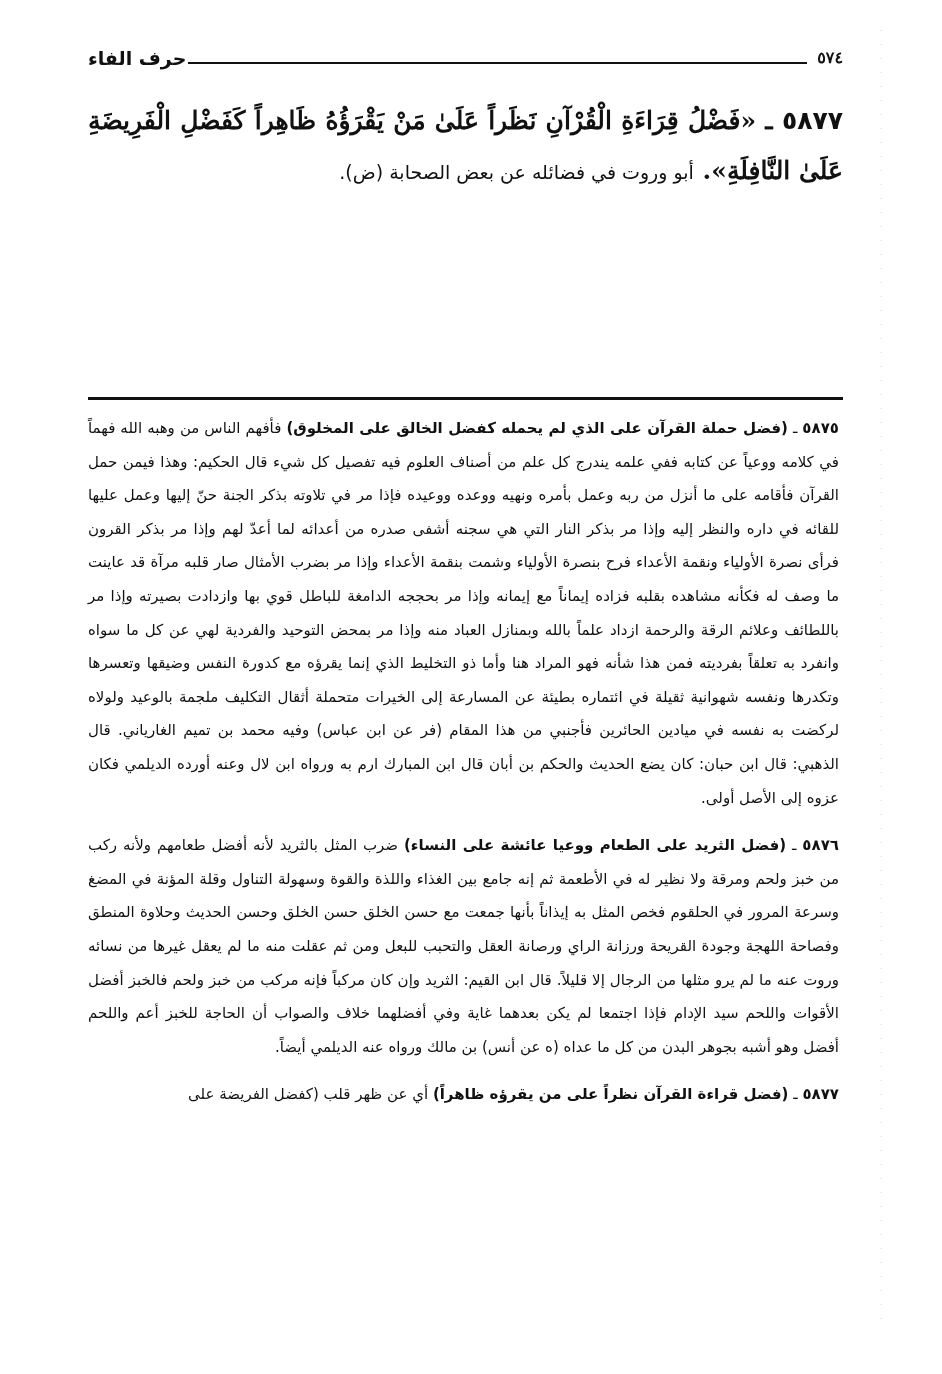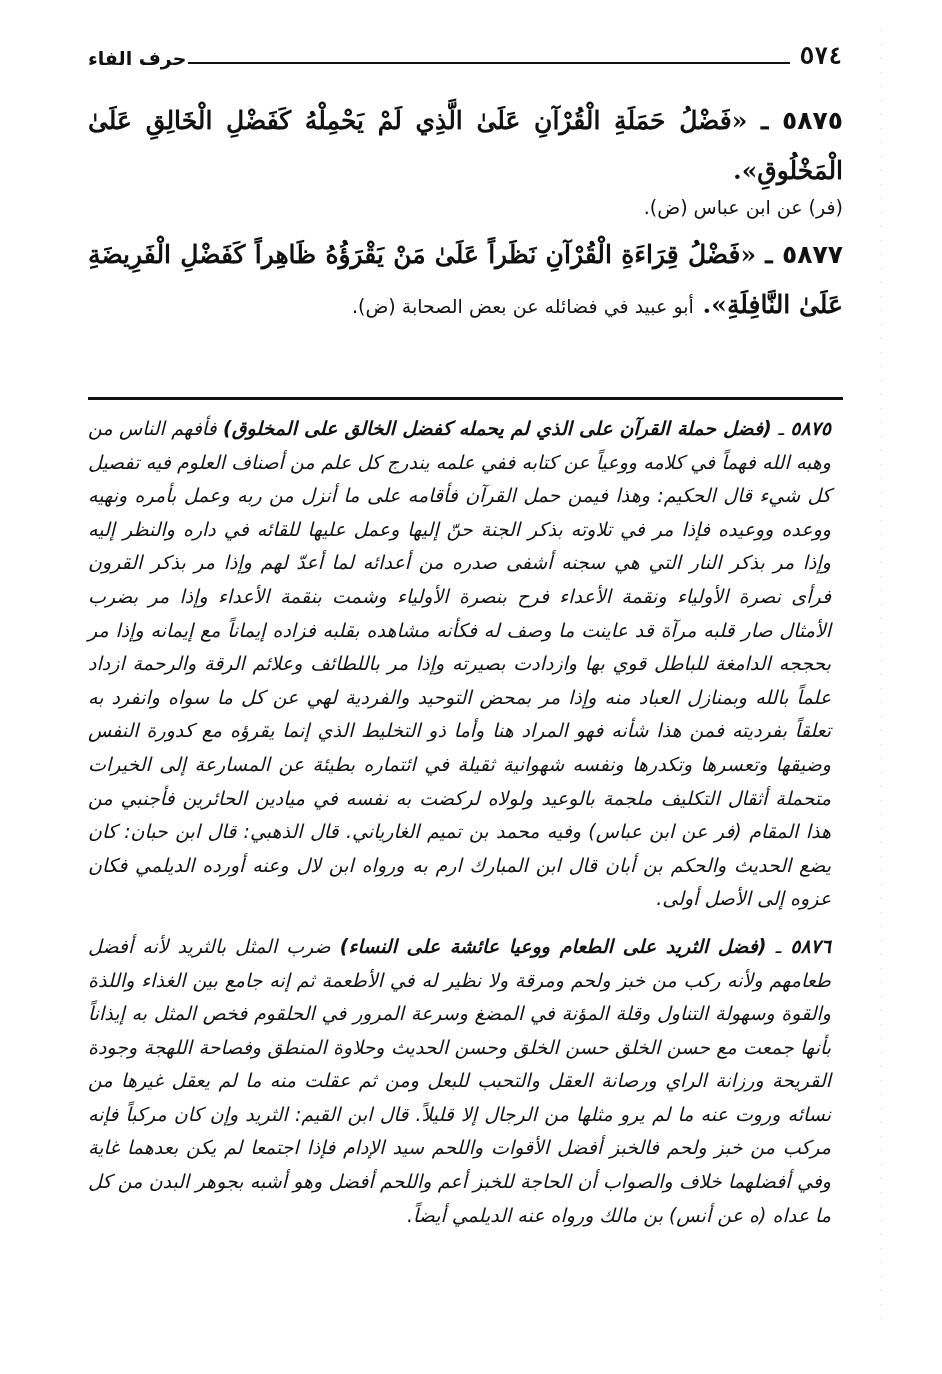--- a/index.html
+++ b/index.html
@@ -29,23 +29,23 @@
       top: 34px;
       left: 88px;
       width: 755px;
       height: 36px;
       display: flex;
       flex-direction: row;
       align-items: flex-end;
       direction: rtl;
     }
     .page-number {
-      font-family: Liberation Mono, monospace;
+      font-family: Liberation Sans, sans-serif;
       font-weight: bold;
-      font-size: 24px;
+      font-size: 16px;
       line-height: 24px;
       padding-left: 10px;
       white-space: nowrap;
     }
     .header-rule {
       flex: 1;
       border-bottom: 2px solid #111;
       margin-bottom: 6px;
     }
     .chapter-title {
@@ -99,24 +99,23 @@
       position: absolute;
       top: 412px;
       left: 88px;
       width: 755px;
       direction: rtl;
       text-align: justify;
       text-align-last: right;
     }
     .comment-para {
       font-family: "DejaVu Sans", sans-serif;
-      font-size: 19px;
+      font-size: 15px;
       line-height: 33.6px;
-      margin: 0 12px 14px 0;
-      font-style: italic;
+      margin: 0 4px 14px 0;
     }
     .comment-head {
       font-weight: bold;
     }
     .comment-num {
       font-weight: bold;
     }
     .speckle {
       position: absolute;
       right: 60px;
@@ -135,46 +134,43 @@
 
   <div class="running-header">
     <span class="page-number">٥٧٤</span>
     <span class="header-rule"></span>
     <span class="chapter-title">حرف الفاء</span>
   </div>
 
   <div class="hadith-block">
     <p class="hadith">
       <span class="hadith-line">
-        <span class="hadith-num">٥٨٧٥</span>
-        <span> ـ </span>
-        <span>«فَضْلُ حَمَلَةِ الْقُرْآنِ عَلَىٰ الَّذِي لَمْ يَحْمِلْهُ كَفَضْلِ الْخَالِقِ عَلَىٰ الْمَخْلُوقِ».</span>
-      </span>
-      <br>
-      <span class="hadith-source">(فر) عن ابن عباس (ض).</span>
-    </p>
-    <p class="hadith">
-      <span class="hadith-line">
         <span class="hadith-num">٥٨٧٧</span>
         <span> ـ </span>
         <span>«فَضْلُ قِرَاءَةِ الْقُرْآنِ نَظَراً عَلَىٰ مَنْ يَقْرَؤُهُ ظَاهِراً كَفَضْلِ الْفَرِيضَةِ عَلَىٰ النَّافِلَةِ».</span>
       </span>
-      <span class="hadith-source">أبو عبيد في فضائله عن بعض الصحابة (ض).</span>
+      <span class="hadith-source">أبو وروت في فضائله عن بعض الصحابة (ض).</span>
     </p>
   </div>
 
   <div class="divider"></div>
 
   <div class="commentary">
     <p class="comment-para">
       <span class="comment-num">٥٨٧٥</span>
       <span> ـ </span>
       <span class="comment-head">(فضل حملة القرآن على الذي لم يحمله كفضل الخالق على المخلوق)</span>
       <span>فأفهم الناس من وهبه الله فهماً في كلامه ووعياً عن كتابه ففي علمه يندرج كل علم من أصناف العلوم فيه تفصيل كل شيء قال الحكيم: وهذا فيمن حمل القرآن فأقامه على ما أنزل من ربه وعمل بأمره ونهيه ووعده ووعيده فإذا مر في تلاوته بذكر الجنة حنّ إليها وعمل عليها للقائه في داره والنظر إليه وإذا مر بذكر النار التي هي سجنه أشفى صدره من أعدائه لما أعدّ لهم وإذا مر بذكر القرون فرأى نصرة الأولياء ونقمة الأعداء فرح بنصرة الأولياء وشمت بنقمة الأعداء وإذا مر بضرب الأمثال صار قلبه مرآة قد عاينت ما وصف له فكأنه مشاهده بقلبه فزاده إيماناً مع إيمانه وإذا مر بحججه الدامغة للباطل قوي بها وازدادت بصيرته وإذا مر باللطائف وعلائم الرقة والرحمة ازداد علماً بالله وبمنازل العباد منه وإذا مر بمحض التوحيد والفردية لهي عن كل ما سواه وانفرد به تعلقاً بفرديته فمن هذا شأنه فهو المراد هنا وأما ذو التخليط الذي إنما يقرؤه مع كدورة النفس وضيقها وتعسرها وتكدرها ونفسه شهوانية ثقيلة في ائتماره بطيئة عن المسارعة إلى الخيرات متحملة أثقال التكليف ملجمة بالوعيد ولولاه لركضت به نفسه في ميادين الحائرين فأجنبي من هذا المقام (فر عن ابن عباس) وفيه محمد بن تميم الغارياني. قال الذهبي: قال ابن حبان: كان يضع الحديث والحكم بن أبان قال ابن المبارك ارم به ورواه ابن لال وعنه أورده الديلمي فكان عزوه إلى الأصل أولى.</span>
     </p>
     <p class="comment-para">
       <span class="comment-num">٥٨٧٦</span>
       <span> ـ </span>
       <span class="comment-head">(فضل الثريد على الطعام ووعيا عائشة على النساء)</span>
       <span>ضرب المثل بالثريد لأنه أفضل طعامهم ولأنه ركب من خبز ولحم ومرقة ولا نظير له في الأطعمة ثم إنه جامع بين الغذاء واللذة والقوة وسهولة التناول وقلة المؤنة في المضغ وسرعة المرور في الحلقوم فخص المثل به إيذاناً بأنها جمعت مع حسن الخلق حسن الخلق وحسن الحديث وحلاوة المنطق وفصاحة اللهجة وجودة القريحة ورزانة الراي ورصانة العقل والتحبب للبعل ومن ثم عقلت منه ما لم يعقل غيرها من نسائه وروت عنه ما لم يرو مثلها من الرجال إلا قليلاً. قال ابن القيم: الثريد وإن كان مركباً فإنه مركب من خبز ولحم فالخبز أفضل الأقوات واللحم سيد الإدام فإذا اجتمعا لم يكن بعدهما غاية وفي أفضلهما خلاف والصواب أن الحاجة للخبز أعم واللحم أفضل وهو أشبه بجوهر البدن من كل ما عداه (ه عن أنس) بن مالك ورواه عنه الديلمي أيضاً.</span>
     </p>
+    <p class="comment-para">
+      <span class="comment-num">٥٨٧٧</span>
+      <span> ـ </span>
+      <span class="comment-head">(فضل قراءة القرآن نظراً على من يقرؤه ظاهراً)</span>
+      <span>أي عن ظهر قلب (كفضل الفريضة على</span>
+    </p>
   </div>
 </div>
 
 </body></html>

